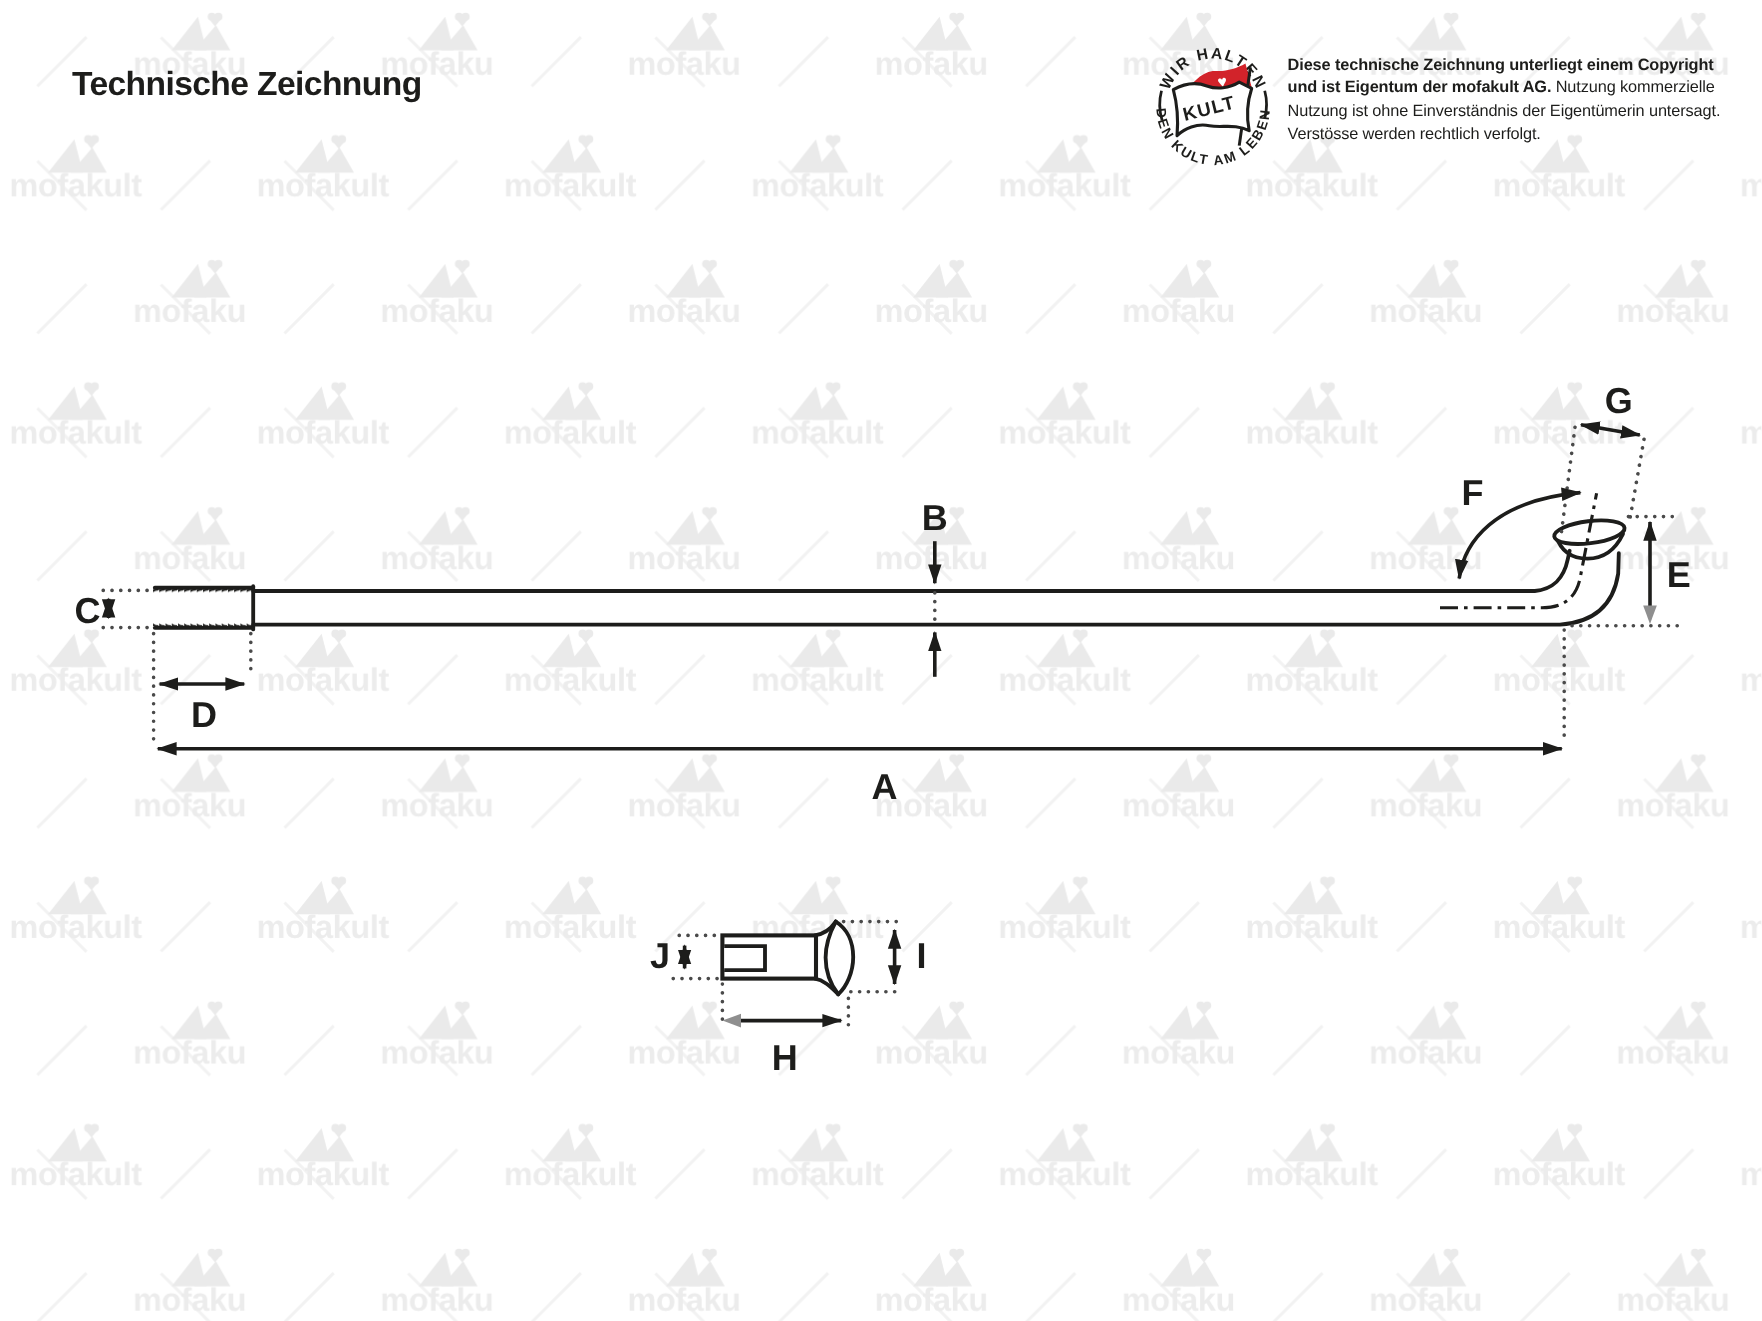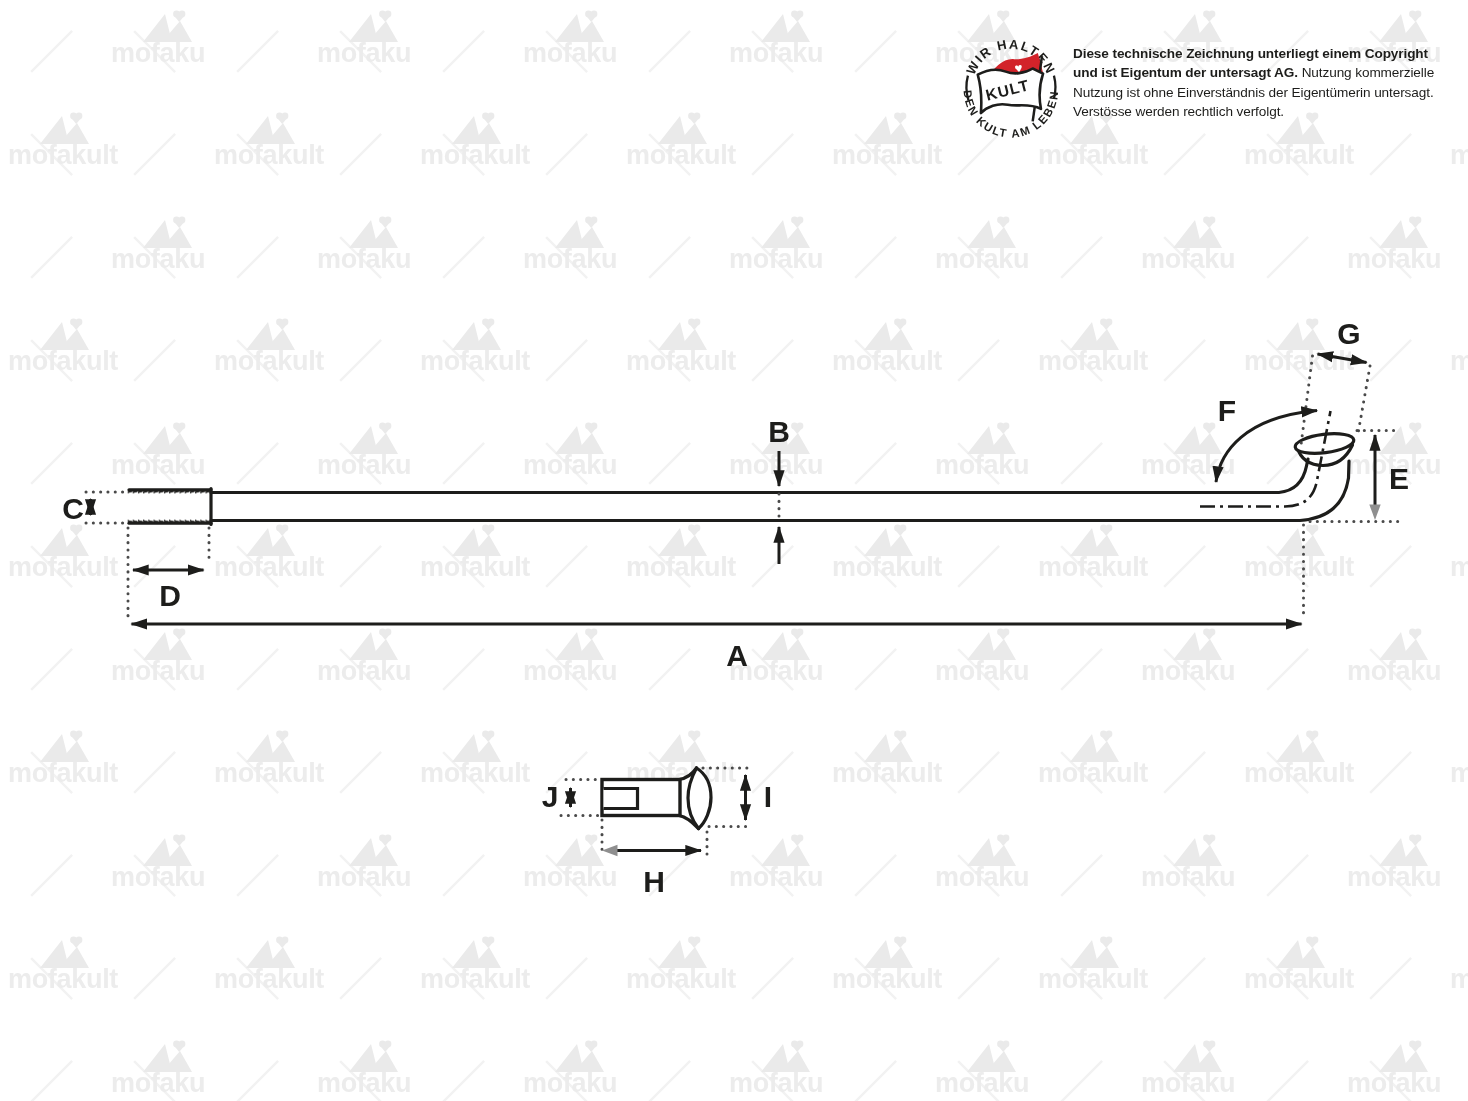--- a/index.html
+++ b/index.html
@@ -157,20 +157,21 @@
     <polygon points="602,850.5 617.5,844.8 617.5,856.2" fill="#8f8f8f"></polygon>
     <path class="dim" d="M745.5 775 V820" marker-start="url(#ah)" marker-end="url(#ah)"></path>
 
     <text class="dim-label" x="654" y="892" text-anchor="middle">H</text>
     <text class="dim-label" x="768" y="807" text-anchor="middle">I</text>
     <text class="dim-label" x="550" y="807" text-anchor="middle">J</text>
   </g>
 </svg>
 
 <div id="header-layer">
+  <h1 class="page-title">Technische Zeichnung</h1>
 
   <svg class="logo" viewBox="0 0 110 110">
 
     <path d="M11.5 47.9 A 43 43 0 0 0 12 71.6" fill="none" stroke="#1d1d1b" stroke-width="2.2"></path>
     <path d="M94.5 47.9 A 43 43 0 0 1 94.5 70.1" fill="none" stroke="#1d1d1b" stroke-width="2.2"></path>
 
     <defs>
       <path id="arcTop" d="M16 59 A 37 37 0 1 1 90 59"></path>
       <path id="arcBottom" d="M7.5 62 A 45.5 45.5 0 0 0 98.5 62"></path>
     </defs>
@@ -186,17 +187,17 @@
 
     <path d="M83 29 L74 92" stroke="#1d1d1b" stroke-width="2.4" fill="none"></path>
 
     <path d="M21 47 C30 42 40 41 48 44 C56 47 66 46 74 41 L84 46 C80 58 80 70 82 80
              C70 74 60 78 50 76 C40 74 30 78 24 84 C25 72 24 58 21 47 Z" fill="#ffffff" stroke="#1d1d1b" stroke-width="2.5" stroke-linejoin="round"></path>
     <text x="51" y="67" font-size="15" font-weight="bold" fill="#1d1d1b" text-anchor="middle" transform="rotate(-14 51 67)" letter-spacing="1">KULT</text>
   </svg>
 
   <div class="copyright">
     <div class="line"><span class="b">Diese technische Zeichnung unterliegt einem Copyright</span></div>
-    <div class="line"><span class="b">und ist Eigentum der untersagt AG.</span><span> Nutzung kommerzielle</span></div>
+    <div class="line"><span class="b">und ist Eigentum der mofakult AG.</span><span> Nutzung kommerzielle</span></div>
     <div class="line"><span>Nutzung ist ohne Einverständnis der Eigentümerin untersagt.</span></div>
     <div class="line"><span>Verstösse werden rechtlich verfolgt.</span></div>
   </div>
 </div>
 
 </body></html>

